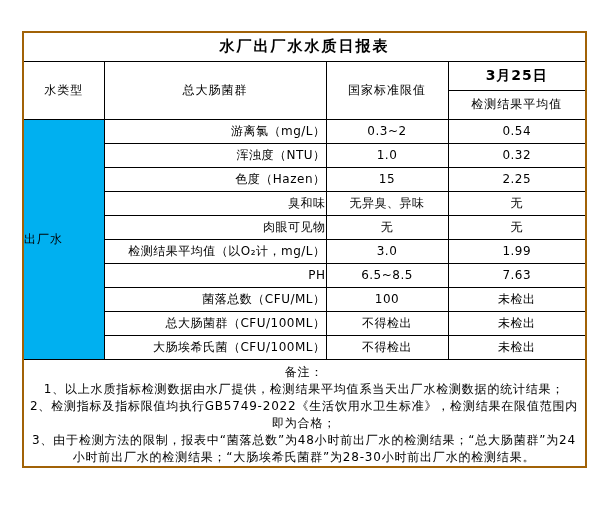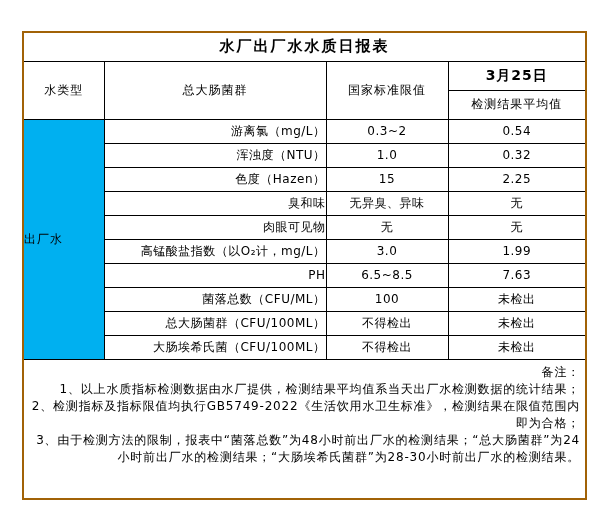--- a/index.html
+++ b/index.html
@@ -60,23 +60,23 @@
     text-align: right;
     padding-left: 3px;
     letter-spacing: 0.5px;
   }
   td.val-cell {
     text-align: center;
     letter-spacing: 0.5px;
     margin-left: 35px;
   }
   td.notes-cell {
-    height: 140px;
+    height: 108px;
     vertical-align: top;
-    text-align: right;
+    text-align: center;
     padding: 4px 5px 0 4px;
     white-space: normal;
     line-height: 17px;
     letter-spacing: 0.8px;
     margin-left: 12px;
   }
   .note-line { margin: 0; }
 </style>
 </head>
 <body>
@@ -123,21 +123,21 @@
         <td class="item-cell">臭和味</td>
         <td class="val-cell">无异臭、异味</td>
         <td class="val-cell">无</td>
       </tr>
       <tr class="data-row">
         <td class="item-cell">肉眼可见物</td>
         <td class="val-cell">无</td>
         <td class="val-cell">无</td>
       </tr>
       <tr class="data-row">
-        <td class="item-cell">高锰酸盐指数（以O₂计，mg/L）</td>
+        <td class="item-cell">检测结果平均值（以O₂计，mg/L）</td>
         <td class="val-cell">3.0</td>
         <td class="val-cell">1.99</td>
       </tr>
       <tr class="data-row">
         <td class="item-cell">PH</td>
         <td class="val-cell">6.5~8.5</td>
         <td class="val-cell">7.63</td>
       </tr>
       <tr class="data-row">
         <td class="item-cell">菌落总数（CFU/ML）</td>

